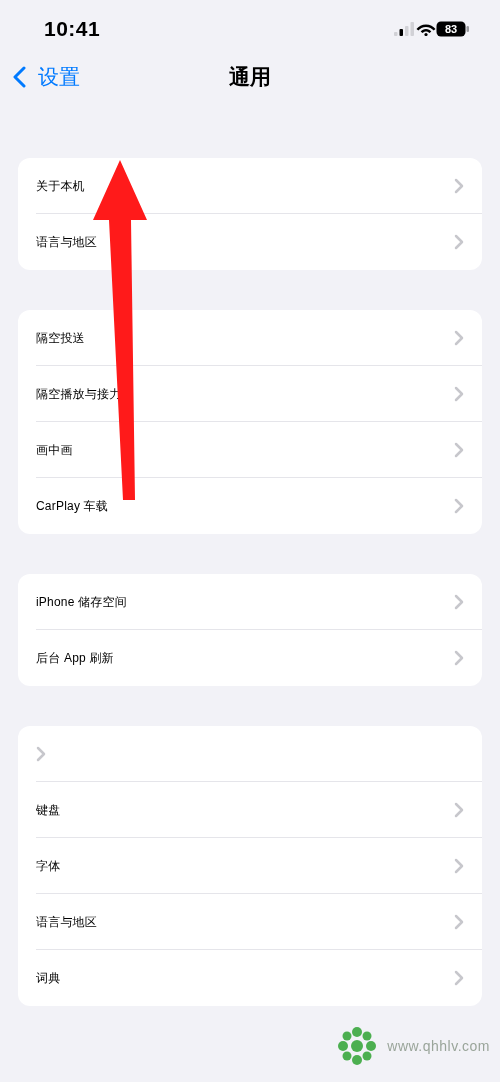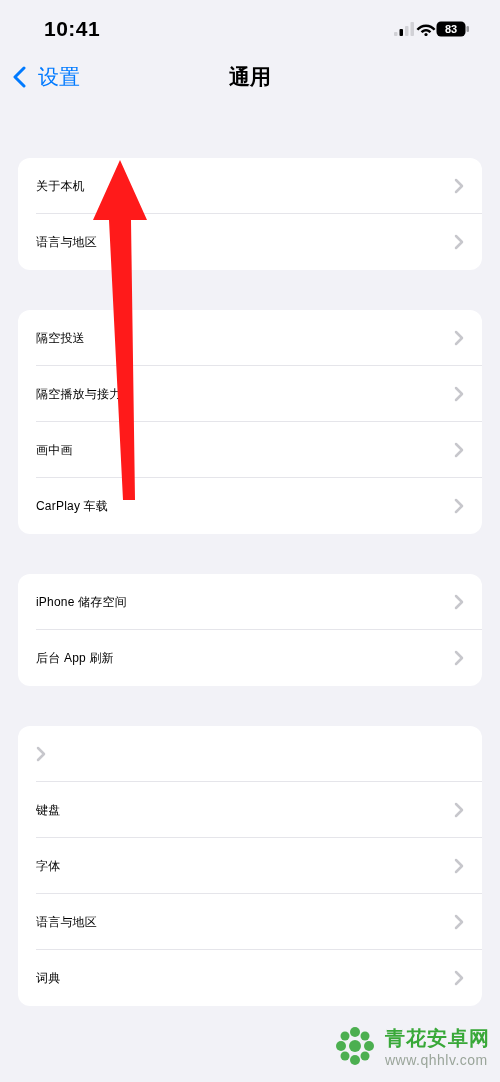--- a/index.html
+++ b/index.html
@@ -260,16 +260,15 @@
       <circle cx="22" cy="36" r="5"></circle>
       <circle cx="8" cy="22" r="5"></circle>
       <circle cx="36" cy="22" r="5"></circle>
       <circle cx="12" cy="12" r="4.5"></circle>
       <circle cx="32" cy="12" r="4.5"></circle>
       <circle cx="12" cy="32" r="4.5"></circle>
       <circle cx="32" cy="32" r="4.5"></circle>
     </g>
   </svg>
   <div class="watermark-text">
-    <div class="watermark-title">青花安卓网</div>
     <div class="watermark-url">www.qhhlv.com</div>
   </div>
 </div>
 
 </body></html>

